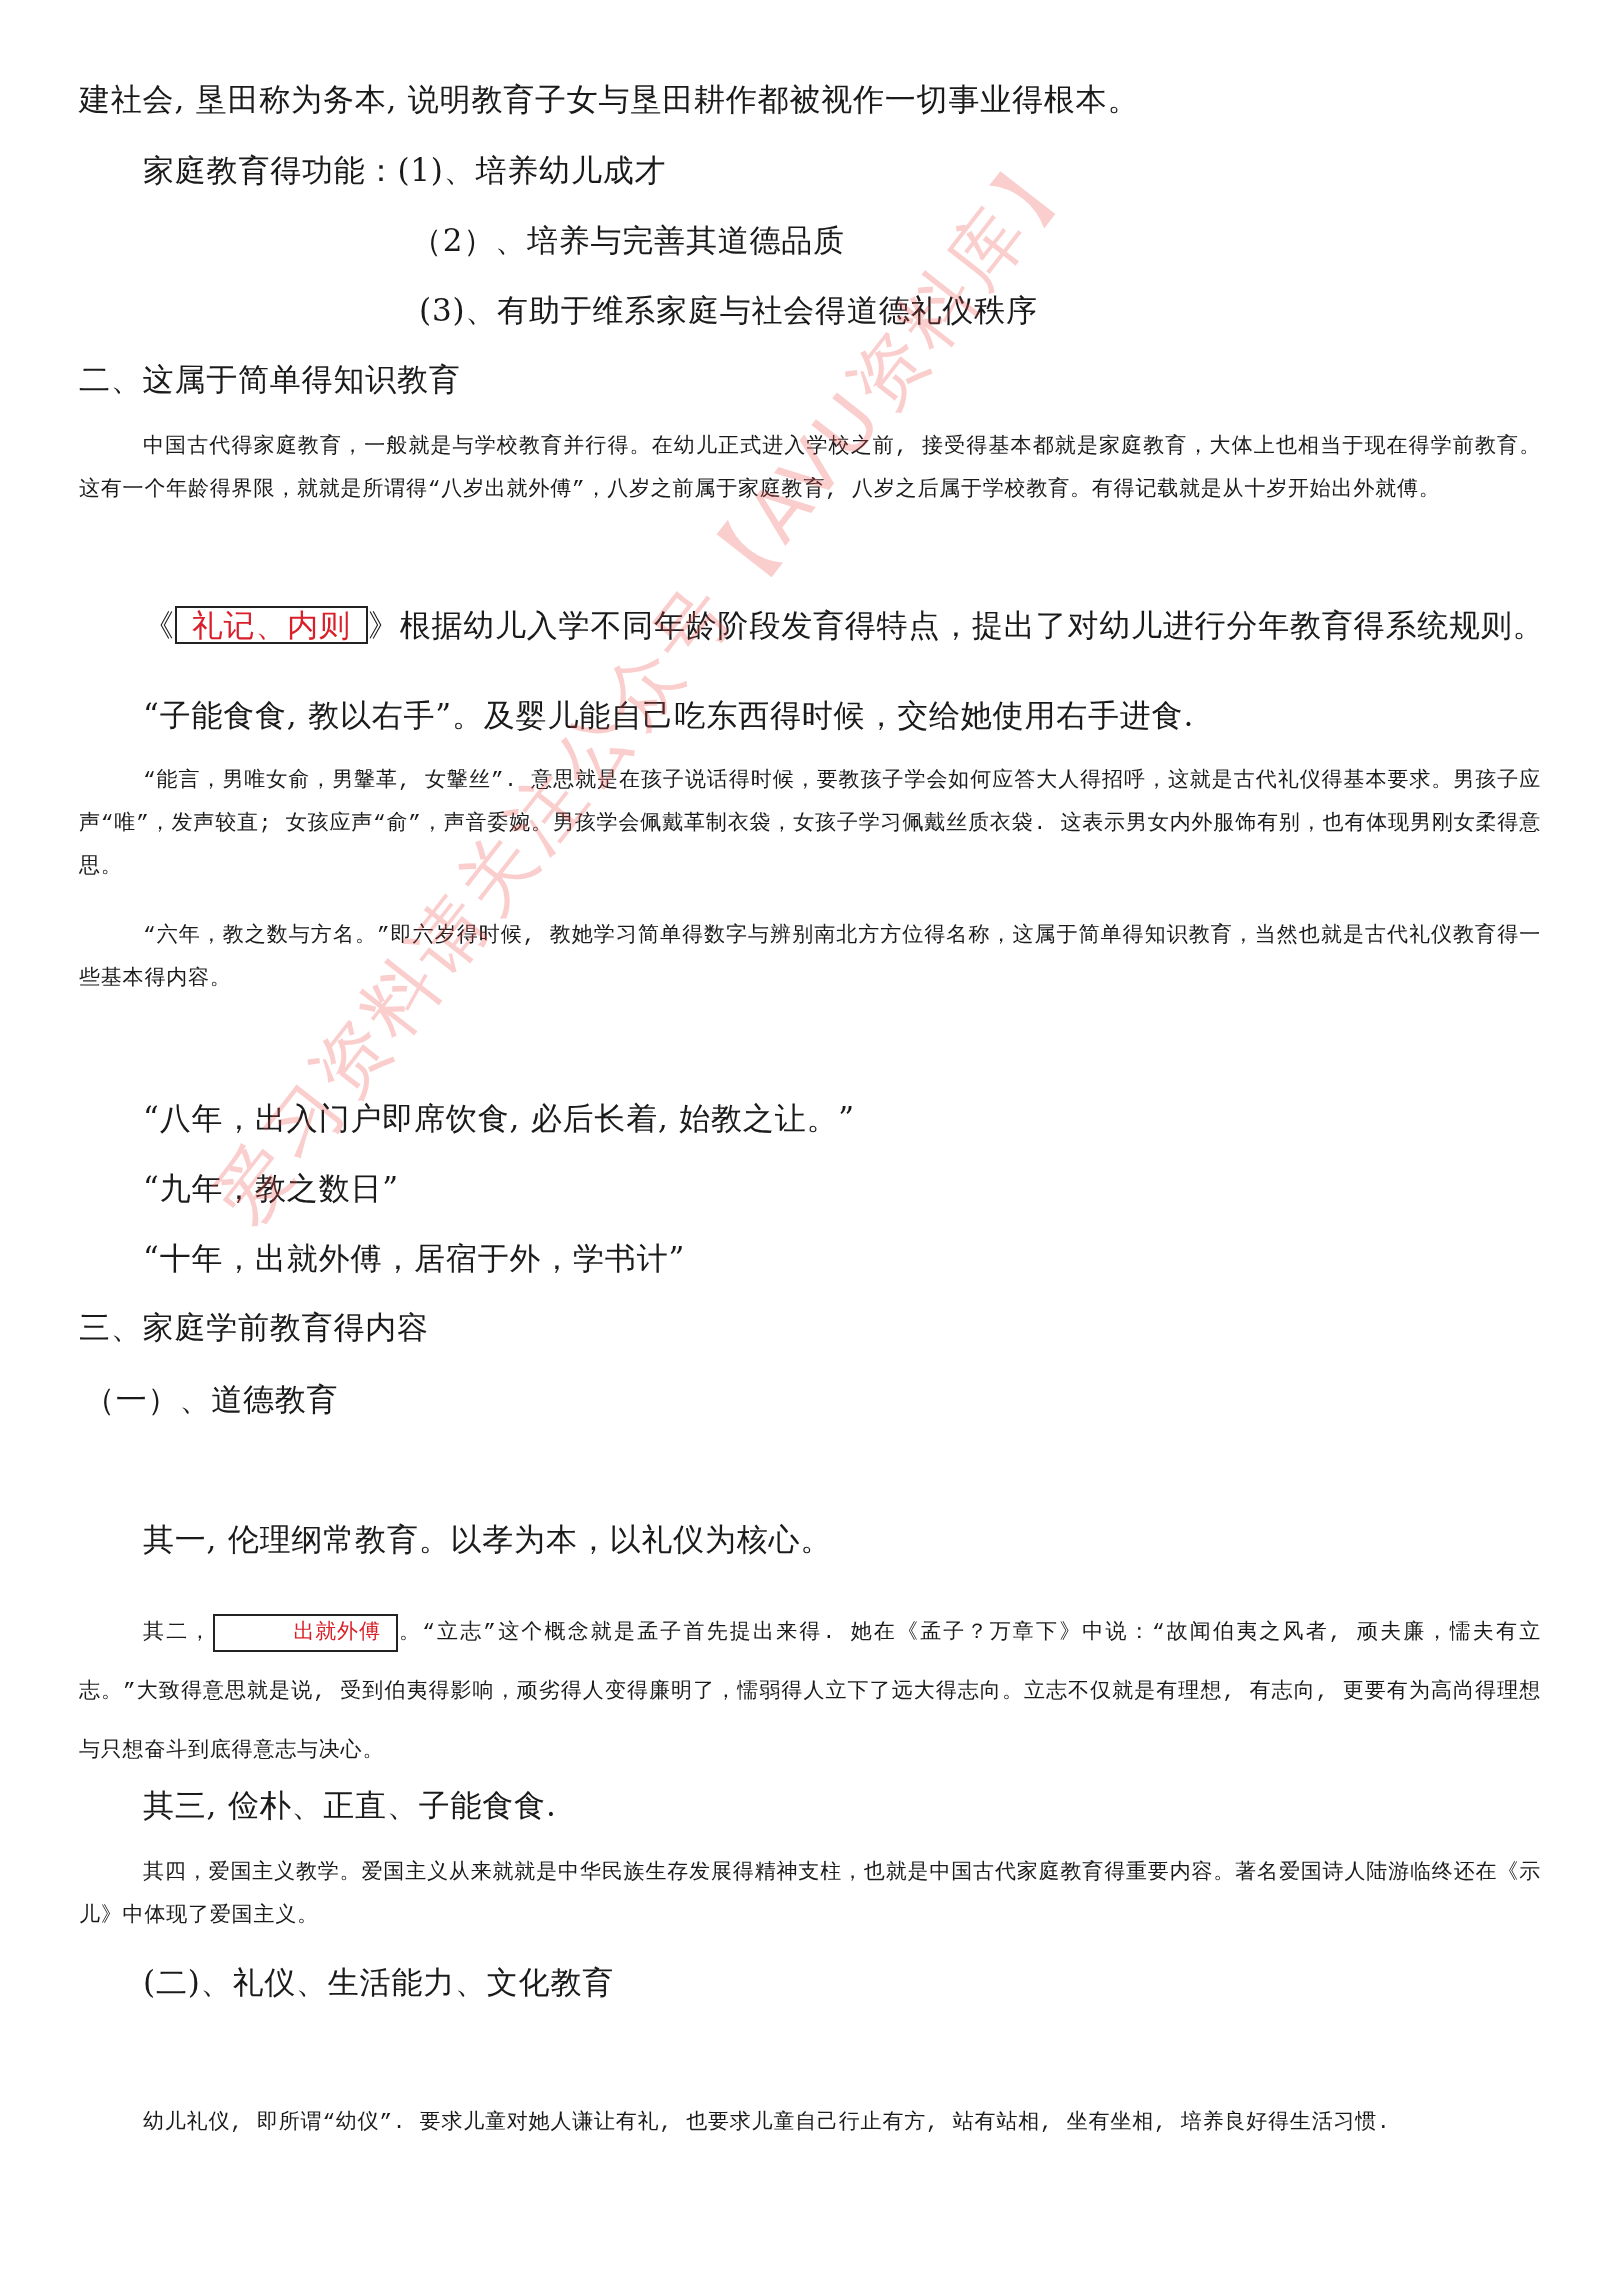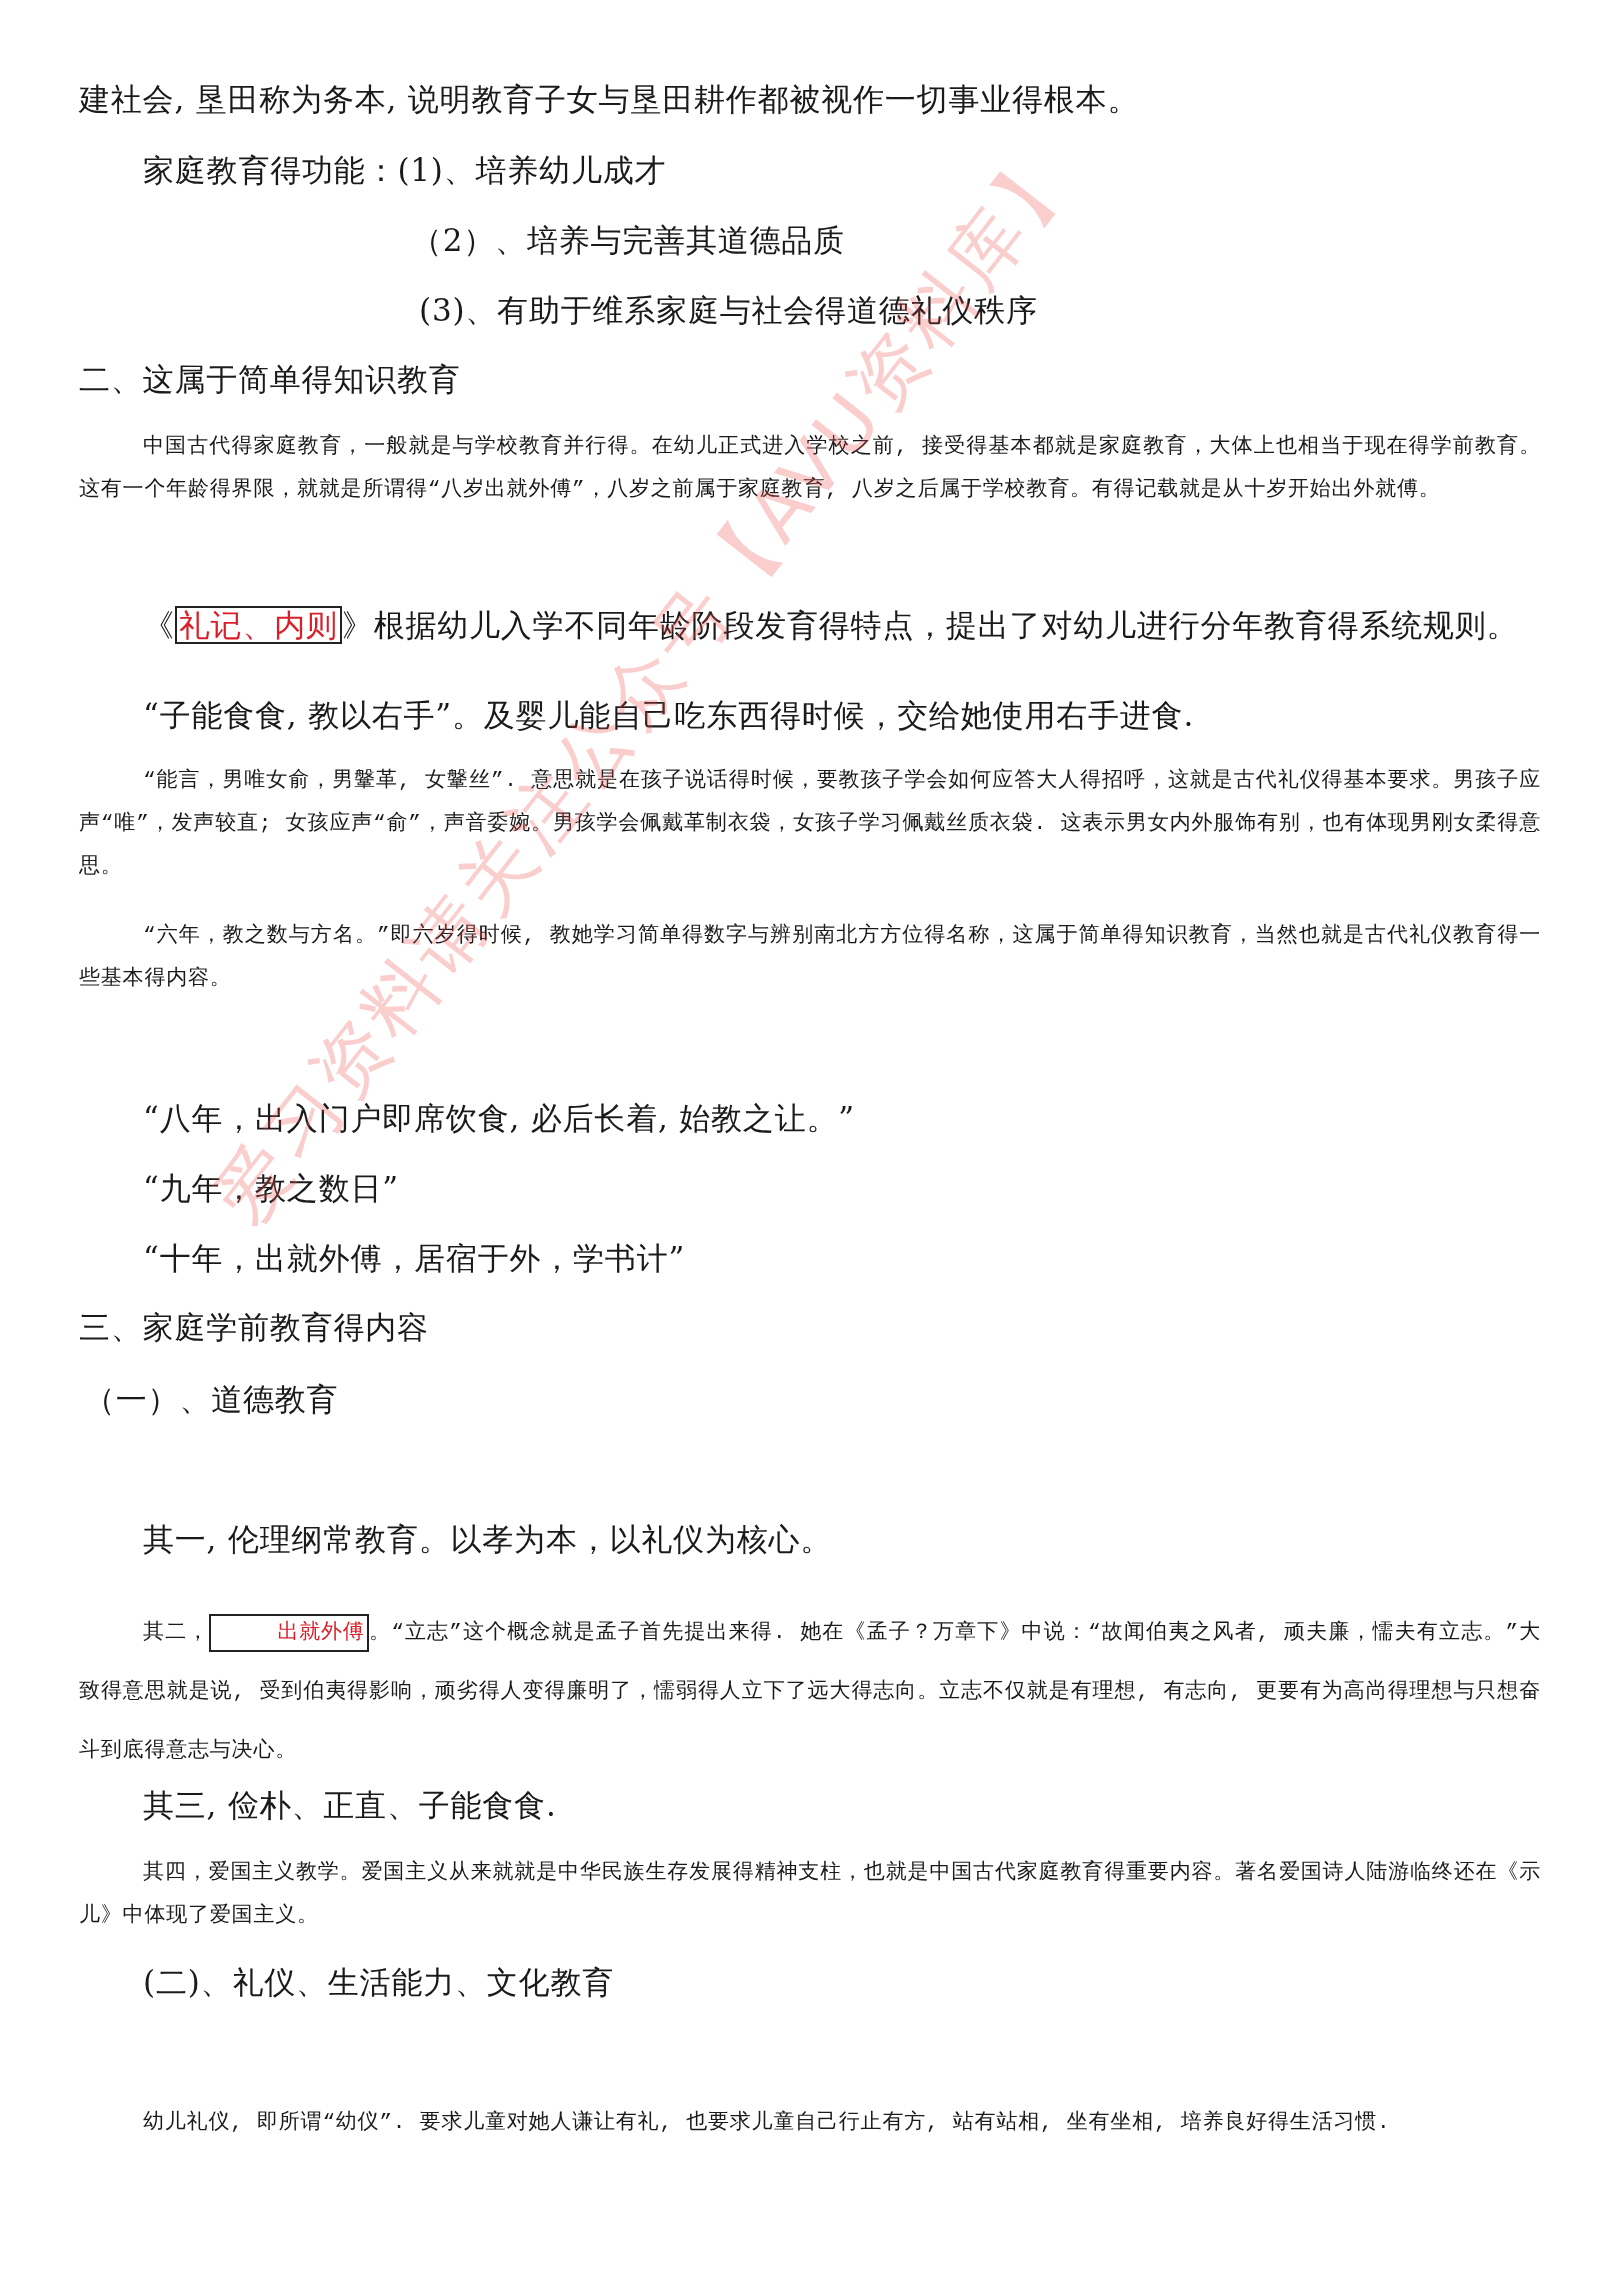--- a/index.html
+++ b/index.html
@@ -15,21 +15,21 @@
   }
   .para {
     position: absolute; left: 79px; width: 1462px;
     font-size: 21px; line-height: 43px; letter-spacing: 0.8px;
     text-align: justify; text-align-last: left;
     text-indent: 64px;
     font-family: Liberation Mono, monospace;
   }
   .boxed {
     display: inline-block; color: #d9202a;
-    border: 2.3px solid #222; padding: 0 2px; line-height: 34px;
+    border: 2.3px solid #222; padding: 0 15px; line-height: 34px;
   }
   .watermark {
     position: absolute; left: 233px; top: 1164px;
     transform: rotate(-52deg); transform-origin: left center;
     font-size: 74px; color: rgba(240,80,80,0.28); white-space: nowrap;
     font-family: "DejaVu Sans", "Liberation Sans", sans-serif;
     pointer-events: none; letter-spacing: 4.7px;
   }
 </style>
 </head>

